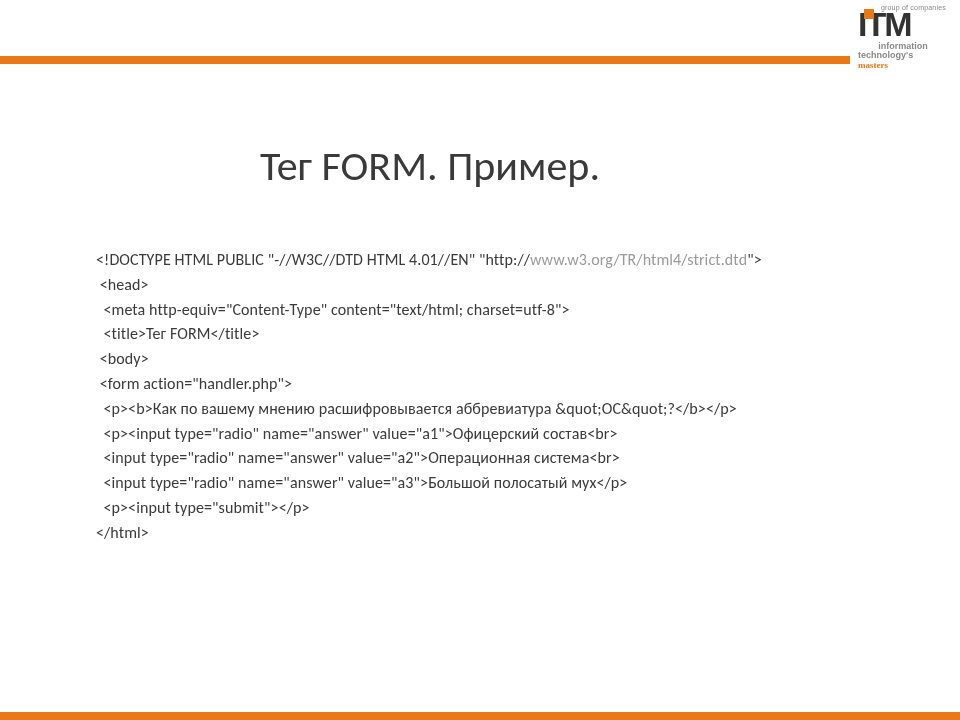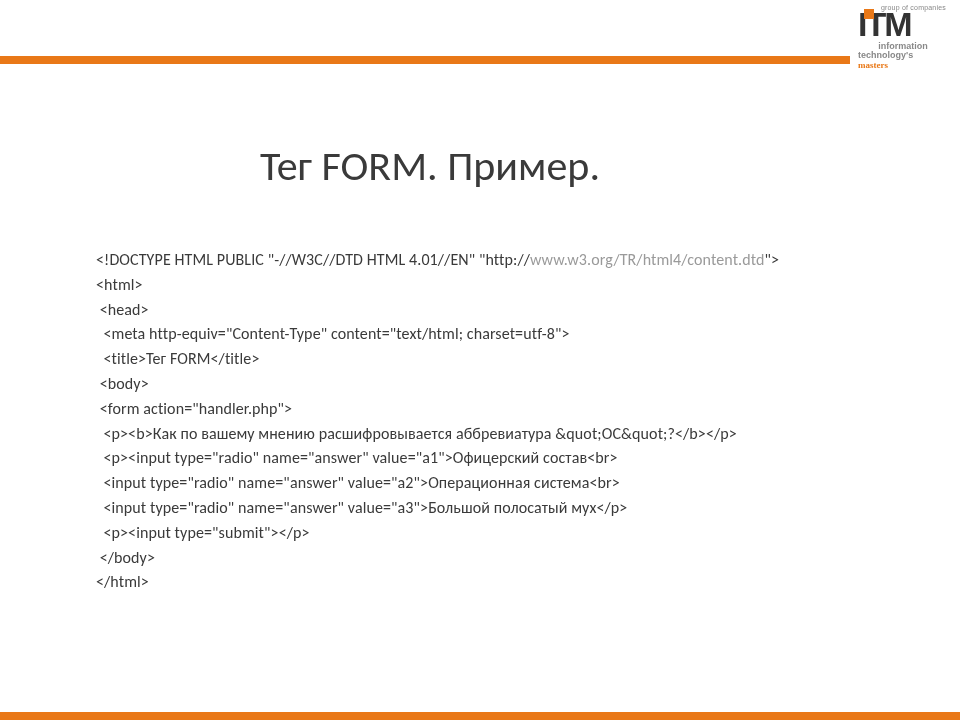--- a/index.html
+++ b/index.html
@@ -107,30 +107,28 @@
     <div class="tagline">
       <div class="t1">information</div>
       <div class="t2">technology's</div>
       <div class="t3">masters</div>
     </div>
   </div>
 
   <div class="title">Тег FORM. Пример.</div>
 
   <div class="code-block">
-    <div class="ln"><span>&lt;!DOCTYPE HTML PUBLIC "-//W3C//DTD HTML 4.01//EN" "http://</span><span class="url-grey">www.w3.org/TR/html4/content.dtd</span><span>"&gt;</span></div>
-    <div class="ln">&lt;html&gt;</div>
+    <div class="ln"><span>&lt;!DOCTYPE HTML PUBLIC "-//W3C//DTD HTML 4.01//EN" "http://</span><span class="url-grey">www.w3.org/TR/html4/strict.dtd</span><span>"&gt;</span></div>
     <div class="ln"> &lt;head&gt;</div>
     <div class="ln">  &lt;meta http-equiv="Content-Type" content="text/html; charset=utf-8"&gt;</div>
     <div class="ln">  &lt;title&gt;Тег FORM&lt;/title&gt;</div>
     <div class="ln"> &lt;body&gt;</div>
     <div class="ln"> &lt;form action="handler.php"&gt;</div>
     <div class="ln">  &lt;p&gt;&lt;b&gt;Как по вашему мнению расшифровывается аббревиатура &amp;quot;ОС&amp;quot;?&lt;/b&gt;&lt;/p&gt;</div>
     <div class="ln">  &lt;p&gt;&lt;input type="radio" name="answer" value="a1"&gt;Офицерский состав&lt;br&gt;</div>
     <div class="ln">  &lt;input type="radio" name="answer" value="a2"&gt;Операционная система&lt;br&gt;</div>
     <div class="ln">  &lt;input type="radio" name="answer" value="a3"&gt;Большой полосатый мух&lt;/p&gt;</div>
     <div class="ln">  &lt;p&gt;&lt;input type="submit"&gt;&lt;/p&gt;</div>
-    <div class="ln"> &lt;/body&gt;</div>
     <div class="ln">&lt;/html&gt;</div>
   </div>
 
   <div class="footer-bar"></div>
 </div>
 
 </body></html>

